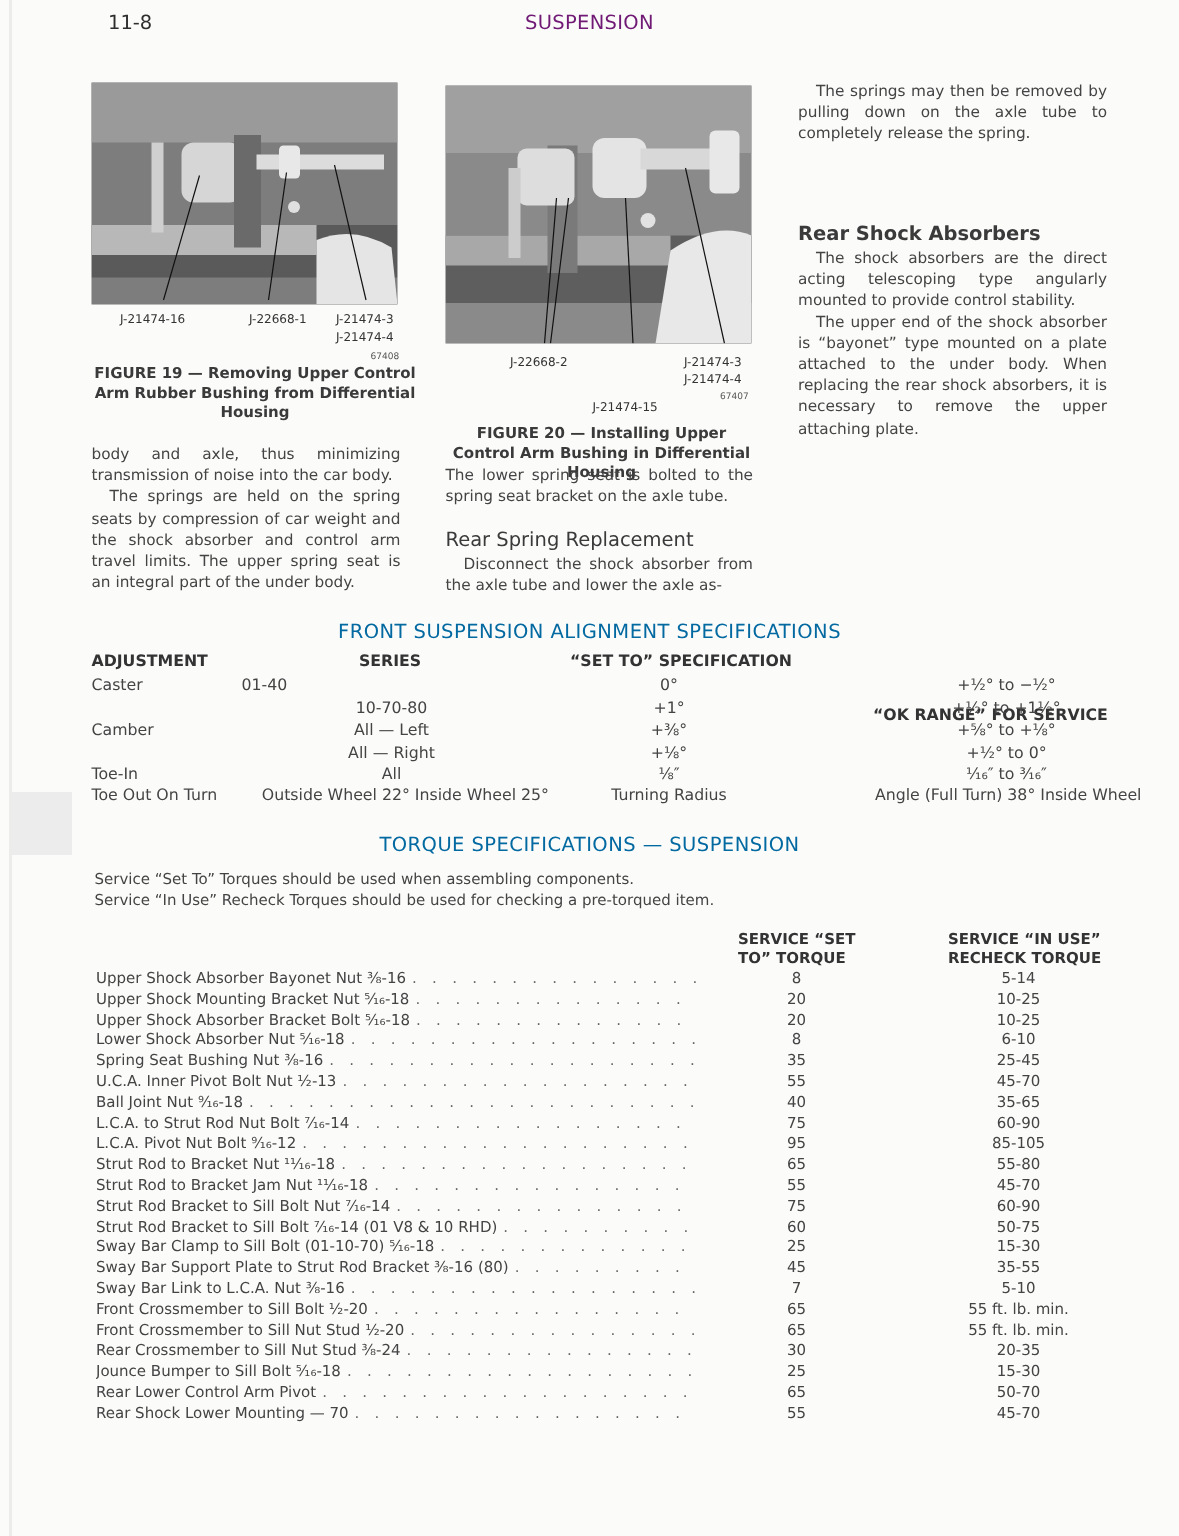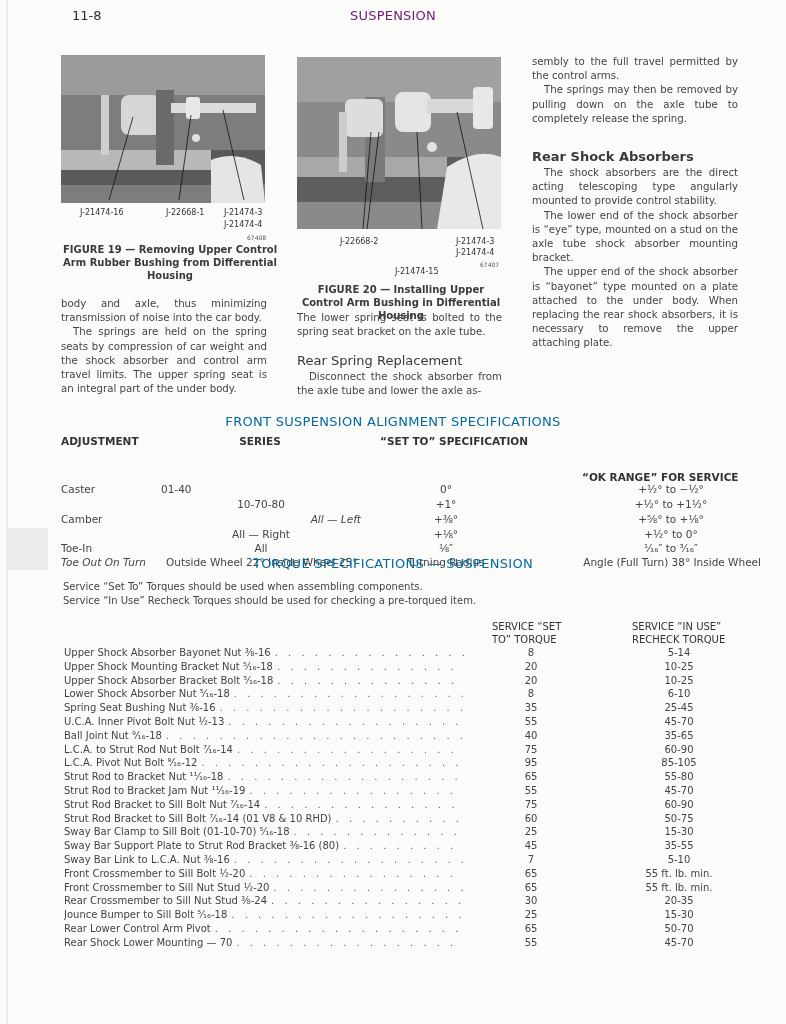--- a/index.html
+++ b/index.html
@@ -28,25 +28,25 @@
   .body-text { font-size: 10.2px; line-height: 14.2px; color: #444; text-align: justify; }
   .body-text p { margin: 0; }
   .indent { text-indent: 12px; }
 
   .subhead { font-size: 13px; color: #3a3a3a; }
 
   .sec-title { left: 0; width: 786px; text-align: center; font-size: 13px; color: #0369a1; letter-spacing: 0.3px; }
 
   
   .align-hdr { font-size: 10.5px; font-weight: bold; color: #333; white-space: nowrap; }
-  .align-cell { font-size: 10.5px; color: #444; white-space: nowrap; line-height: 14.6px; margin-top: 32px; }
+  .align-cell { font-size: 10.5px; color: #444; white-space: nowrap; line-height: 14.6px; }
 
   .note { font-size: 10px; color: #444; line-height: 14px; }
 
-  .torque-hdr { font-size: 10px; font-weight: normal; color: #333; line-height: 13px; }
+  .torque-hdr { font-size: 10px; font-weight: bold; color: #333; line-height: 13px; }
 
   .torque-row { height: 13.8px; display: flex; align-items: baseline; font-size: 10px; color: #444; white-space: nowrap; }
   .torque-row .desc { overflow: hidden; width: 400px; display: flex; }
   .torque-row .desc .label { flex: none; padding-right: 4px; }
   .torque-row .desc .dots { flex: 1; overflow: hidden; letter-spacing: 3.5px; color: #666; }
   .torque-row .set { width: 90px; text-align: center; margin-left: 22px; }
   .torque-row .inuse { width: 110px; text-align: center; margin-left: 48px; }
 </style>
 </head>
 <body>
@@ -116,27 +116,25 @@
 
 <div class="abs body-text" style="left:297px; top:311px; width:205px;">
   <p>The lower spring seat is bolted to the spring seat bracket on the axle tube.</p>
 </div>
 <div class="abs subhead" style="left:297px; top:353px;">Rear Spring Replacement</div>
 <div class="abs body-text" style="left:297px; top:370px; width:205px;">
   <p class="indent">Disconnect the shock absorber from the axle tube and lower the axle as-</p>
 </div>
 
 <div class="abs body-text" style="left:532px; top:55px; width:206px;">
-  <p>sembly to the full travel permitted by the control arms.</p>
   <p class="indent">The springs may then be removed by pulling down on the axle tube to completely release the spring.</p>
 </div>
 <div class="abs subhead" style="left:532px; top:149px;font-weight:bold;">Rear Shock Absorbers</div>
 <div class="abs body-text" style="left:532px; top:166px; width:206px;">
   <p class="indent">The shock absorbers are the direct acting telescoping type angularly mounted to provide control stability.</p>
-  <p class="indent">The lower end of the shock absorber is “eye” type, mounted on a stud on the axle tube shock absorber mounting bracket.</p>
   <p class="indent">The upper end of the shock absorber is “bayonet” type mounted on a plate attached to the under body. When replacing the rear shock absorbers, it is necessary to remove the upper attaching plate.</p>
 </div>
 
 <div class="abs sec-title" style="top:414px;">FRONT SUSPENSION ALIGNMENT SPECIFICATIONS</div>
 
 <div class="abs align-hdr" style="left:61px; top:435px;">ADJUSTMENT</div>
 <div class="abs align-hdr" style="left:210px; width:100px; text-align:center; top:435px;">SERIES</div>
 <div class="abs align-hdr" style="left:380px; top:435px;">“SET TO” SPECIFICATION</div>
 <div class="abs align-hdr" style="left:582px; top:435px;margin-top:36px;">“OK RANGE” FOR SERVICE</div>
 
@@ -145,36 +143,36 @@
   <div class="abs align-cell" style="left:100px; width:200px; top:0;">01-40</div>
   <div class="abs align-cell" style="left:340px; width:90px; text-align:center; top:0;">0°</div>
   <div class="abs align-cell" style="left:520px; width:180px; text-align:center; top:0;">+½° to −½°</div>
 
   <div class="abs align-cell" style="left:0; top:15px;"></div>
   <div class="abs align-cell" style="left:100px; width:200px; text-align:center; top:15px;">10-70-80</div>
   <div class="abs align-cell" style="left:340px; width:90px; text-align:center; top:15px;">+1°</div>
   <div class="abs align-cell" style="left:520px; width:180px; text-align:center; top:15px;">+½° to +1½°</div>
 
   <div class="abs align-cell" style="left:0; top:30px;">Camber</div>
-  <div class="abs align-cell" style="left:100px; width:200px; text-align:right; top:30px;font-style:italic;">All — Left</div>
+  <div class="abs align-cell" style="left:100px; width:200px; text-align:center; top:30px;">All — Left</div>
   <div class="abs align-cell" style="left:340px; width:90px; text-align:center; top:30px;">+⅜°</div>
   <div class="abs align-cell" style="left:520px; width:180px; text-align:center; top:30px;">+⅝° to +⅛°</div>
 
   <div class="abs align-cell" style="left:0; top:45px;"></div>
   <div class="abs align-cell" style="left:100px; width:200px; text-align:center; top:45px;">All — Right</div>
   <div class="abs align-cell" style="left:340px; width:90px; text-align:center; top:45px;">+⅛°</div>
   <div class="abs align-cell" style="left:520px; width:180px; text-align:center; top:45px;">+½° to 0°</div>
 
   <div class="abs align-cell" style="left:0; top:59px;">Toe-In</div>
   <div class="abs align-cell" style="left:100px; width:200px; text-align:center; top:59px;">All</div>
   <div class="abs align-cell" style="left:340px; width:90px; text-align:center; top:59px;">⅛″</div>
   <div class="abs align-cell" style="left:520px; width:180px; text-align:center; top:59px;">¹⁄₁₆″ to ³⁄₁₆″</div>
 
-  <div class="abs align-cell" style="left:0; top:73px;font-style:italic;">Toe Out On Turn</div>
-  <div class="abs align-cell" style="left:105px; width:200px; text-align:left; top:73px;">Outside Wheel 22° Inside Wheel 25°</div>
+  <div class="abs align-cell" style="left:0; top:73px;">Toe Out On Turn</div>
+  <div class="abs align-cell" style="left:105px; width:200px; text-align:right; top:73px;">Outside Wheel 22° Inside Wheel 25°</div>
   <div class="abs align-cell" style="left:340px; width:90px; text-align:center; top:73px;">Turning Radius</div>
   <div class="abs align-cell" style="left:480px; width:220px; text-align:right; top:73px;">Angle (Full Turn) 38° Inside Wheel</div>
 </div>
 
 <div class="abs sec-title" style="top:556px;">TORQUE SPECIFICATIONS — SUSPENSION</div>
 <div class="abs note" style="left:63px; top:580px;">Service “Set To” Torques should be used when assembling components.</div>
 <div class="abs note" style="left:63px; top:594px;">Service “In Use” Recheck Torques should be used for checking a pre-torqued item.</div>
 
 <div class="abs torque-hdr" style="left:492px; top:620px;">
   <div>SERVICE “SET</div>
@@ -261,21 +259,21 @@
   <div class="torque-row">
       <div class="desc">
         <span class="label">Strut Rod to Bracket Nut ¹¹⁄₁₆-18</span>
         <span class="dots">. . . . . . . . . . . . . . . . . . . . . . . . . . . . . . . . . . . . . . . . . . . . . . . . . . . . . . . . . . . . . . . .</span>
       </div>
       <span class="set">65</span>
       <span class="inuse">55-80</span>
     </div>
   <div class="torque-row">
       <div class="desc">
-        <span class="label">Strut Rod to Bracket Jam Nut ¹¹⁄₁₆-19</span>
+        <span class="label">Strut Rod to Bracket Jam Nut ¹¹⁄₁₆-18</span>
         <span class="dots">. . . . . . . . . . . . . . . . . . . . . . . . . . . . . . . . . . . . . . . . . . . . . . . . . . . . . . . . . . . . . . . .</span>
       </div>
       <span class="set">55</span>
       <span class="inuse">45-70</span>
     </div>
   <div class="torque-row">
       <div class="desc">
         <span class="label">Strut Rod Bracket to Sill Bolt Nut ⁷⁄₁₆-14</span>
         <span class="dots">. . . . . . . . . . . . . . . . . . . . . . . . . . . . . . . . . . . . . . . . . . . . . . . . . . . . . . . . . . . . . . . .</span>
       </div>

